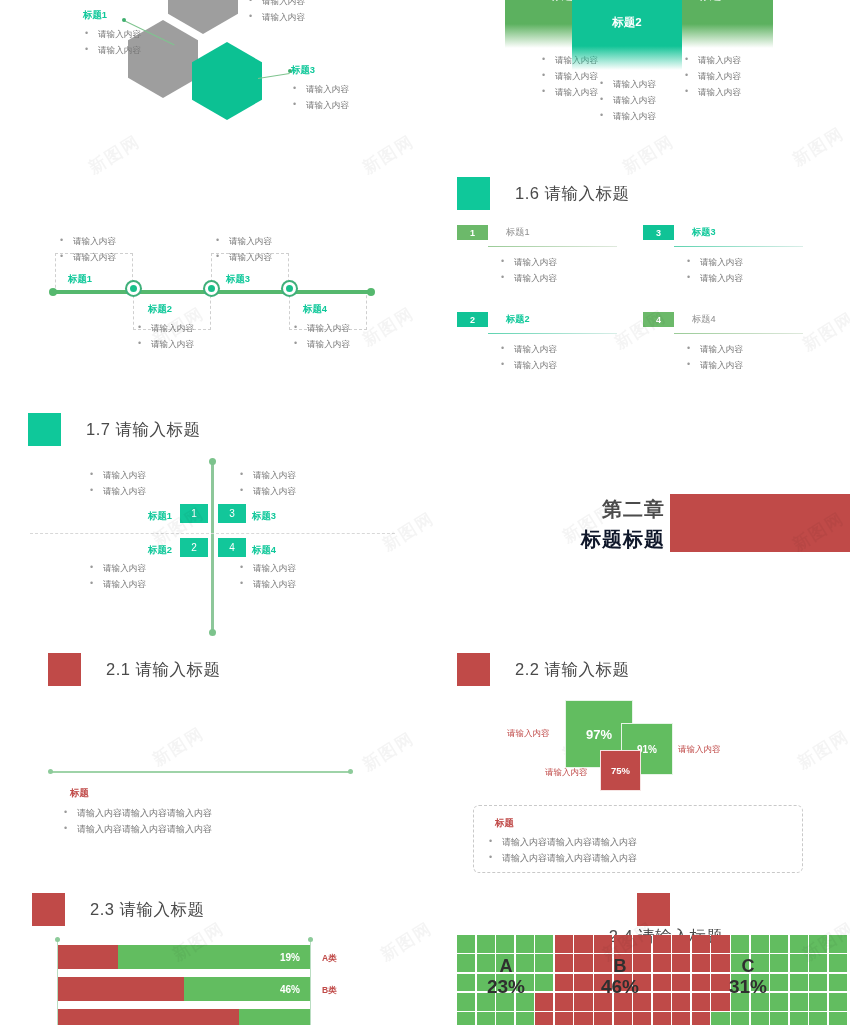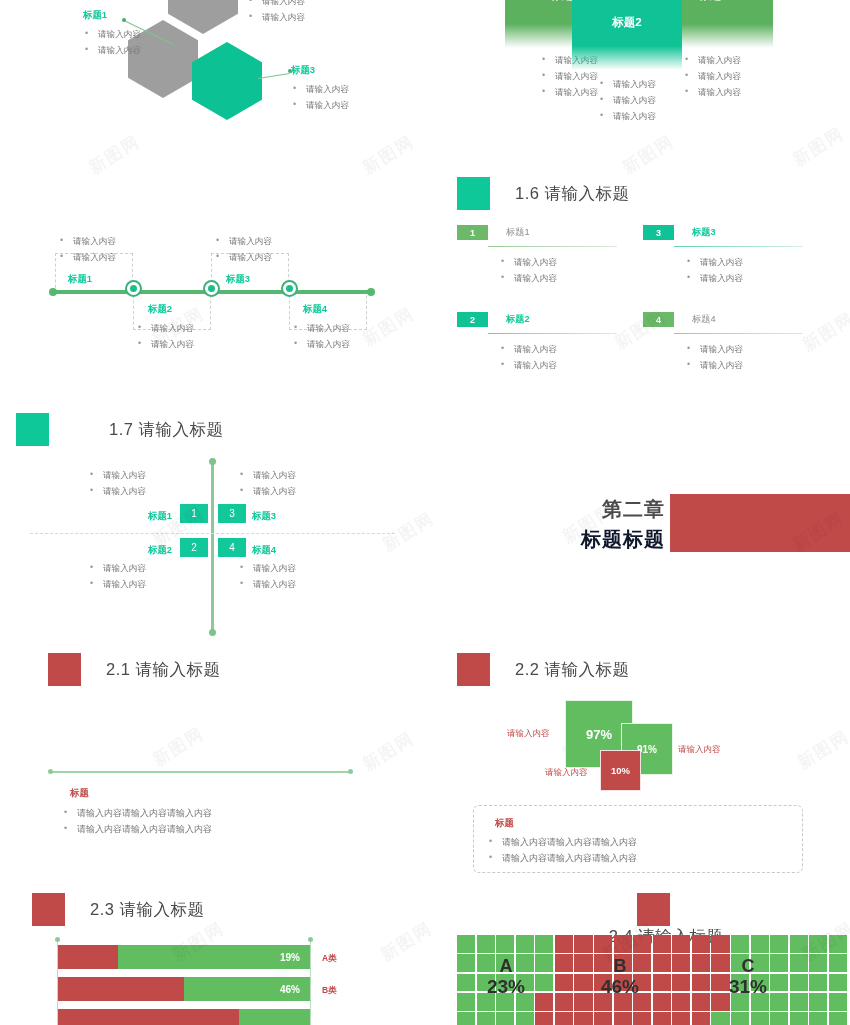--- a/index.html
+++ b/index.html
@@ -283,21 +283,21 @@
       </div>
       <div class="n-rule" style="margin-left:31px;margin-top:6px;background:linear-gradient(90deg,#9acb97,#dfe9dd);"></div>
       <ul class="bul" style="margin-top:7px;padding-left:42px;">
         <li>请输入内容</li>
         <li>请输入内容</li>
       </ul>
     </div>
   </div>
 
   <div class="sec" style="left:0;top:405px;width:425px;height:240px;">
-    <div class="sec-head" style="margin-left:16px;margin-top:8px;gap:35px;">
+    <div class="sec-head" style="margin-left:28px;margin-top:8px;">
       <div class="sec-chip green"></div>
       <div class="sec-title">1.7 请输入标题</div>
     </div>
 
     <div class="v-axis" style="left:211px;top:57px;height:170px;"></div>
     <div class="v-cap" style="left:209px;top:53px;"></div>
     <div class="v-cap" style="left:209px;top:224px;"></div>
     <div class="h-dash" style="left:30px;top:128px;width:365px;"></div>
 
     <ul class="bul" style="position:absolute;left:88px;top:62px;">
@@ -366,21 +366,21 @@
       <span>97%</span>
     </div>
     <div style="position:absolute;left:82px;top:83px;font-size:8.5px;color:#c04a48;">请输入内容</div>
 
     <div class="ov g" style="left:196px;top:78px;width:52px;height:52px;font-size:10px;z-index:2;">
       <span>91%</span>
     </div>
     <div style="position:absolute;left:253px;top:99px;font-size:8.5px;color:#c04a48;">请输入内容</div>
 
     <div class="ov r" style="left:175px;top:105px;width:41px;height:41px;font-size:9.5px;z-index:3;">
-      <span>10%</span>
+      <span>75%</span>
     </div>
     <div style="position:absolute;left:120px;top:122px;font-size:8.5px;color:#c04a48;">请输入内容</div>
 
     <div class="dash-box" style="left:48px;top:160px;width:330px;height:68px;"></div>
     <div class="hd-red" style="position:absolute;left:70px;top:172px;">标题</div>
     <ul class="bul" style="position:absolute;left:62px;top:189px;">
       <li style="font-size:9px;">请输入内容请输入内容请输入内容</li>
       <li style="font-size:9px;">请输入内容请输入内容请输入内容</li>
     </ul>
   </div>

